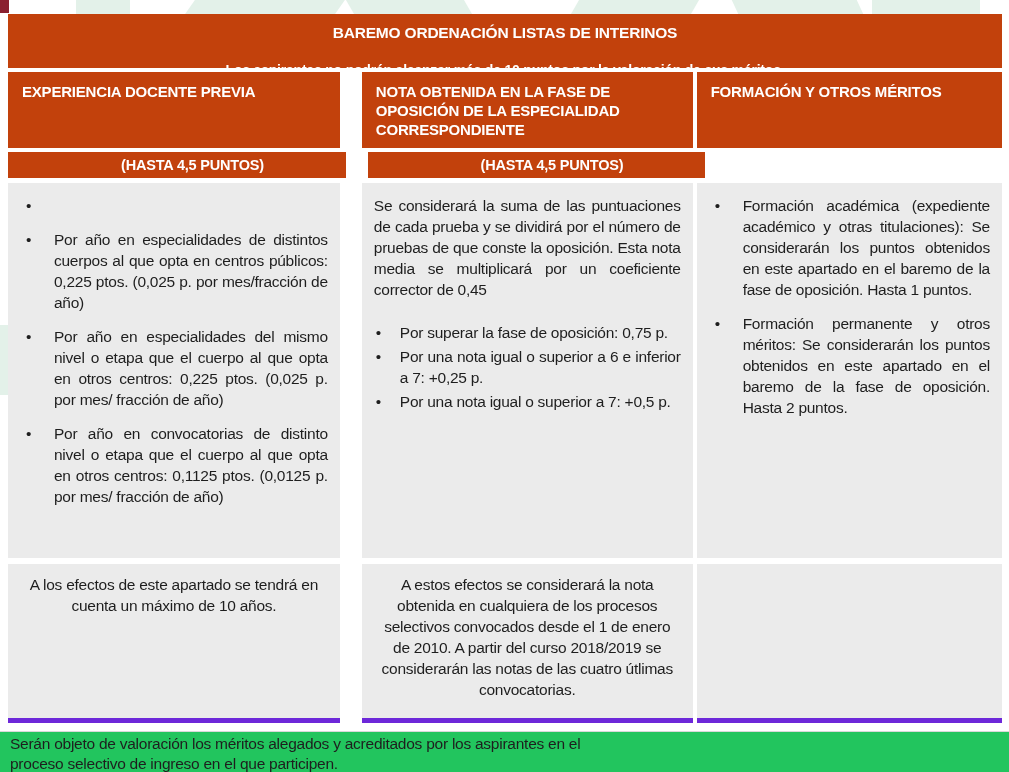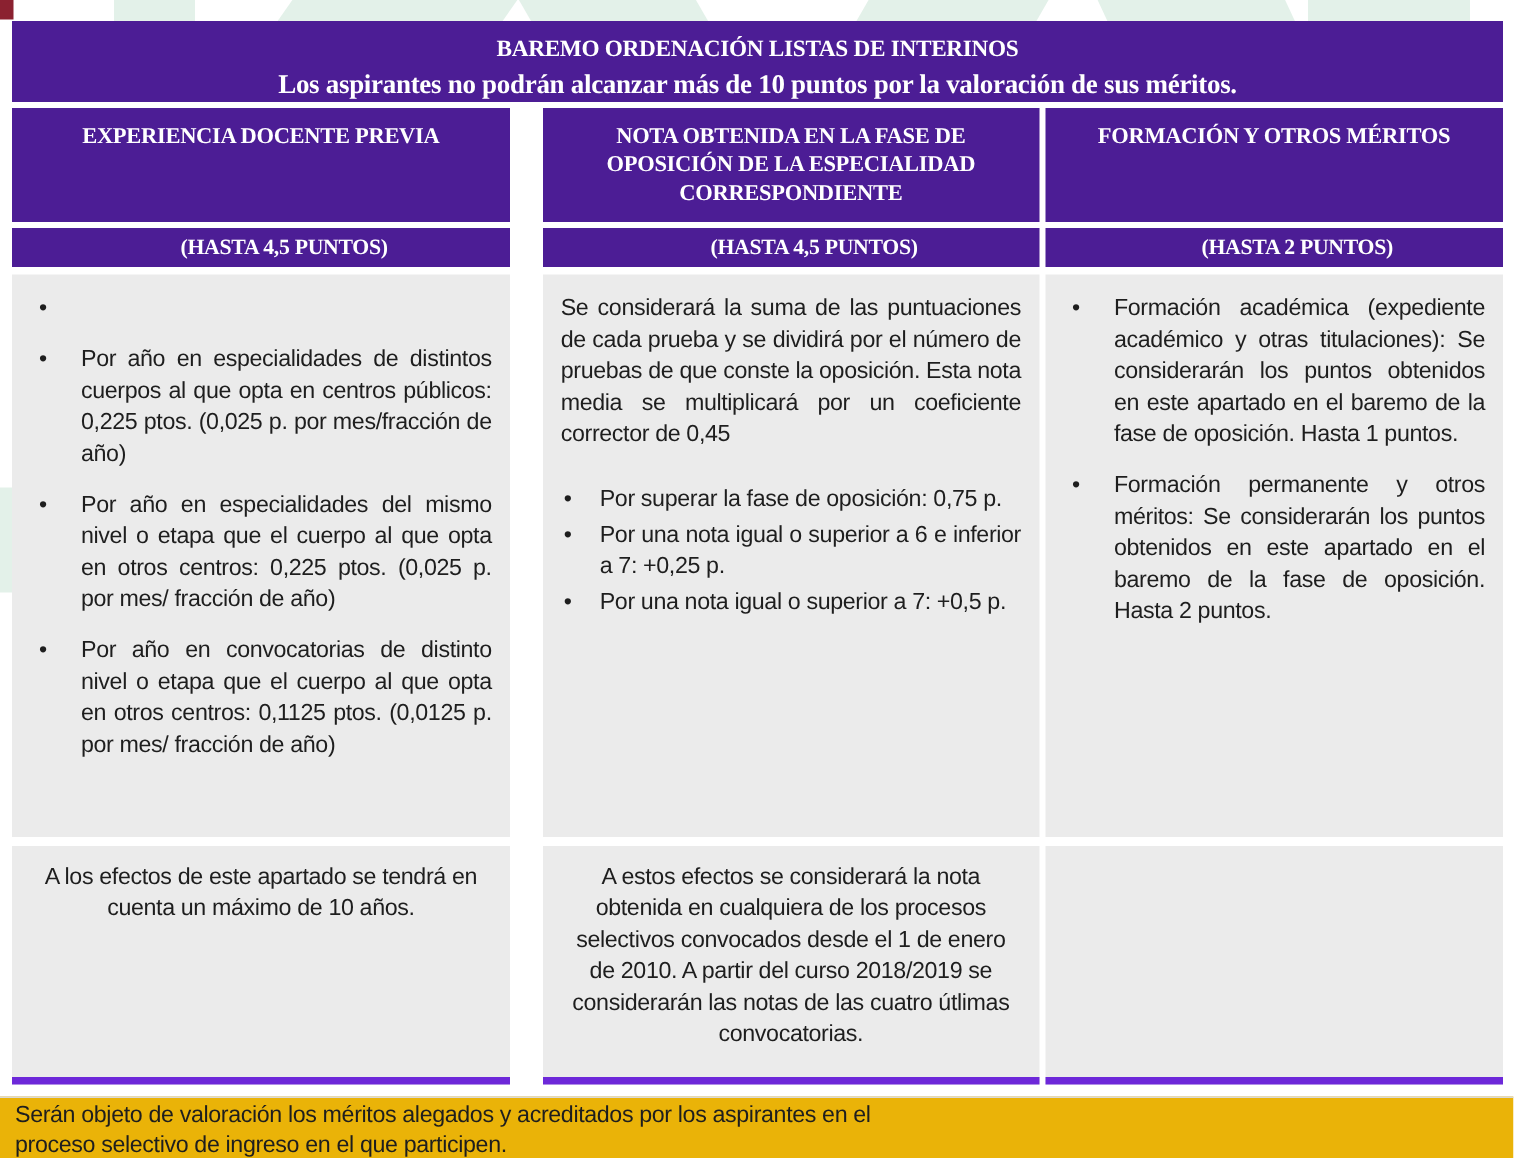--- a/index.html
+++ b/index.html
@@ -19,34 +19,34 @@
   .wm6{left:872px;top:0;width:108px;height:14px;}
   .wm-left{left:0;top:325px;width:8px;height:70px;}
   .corner-red{position:absolute;left:0;top:0;width:9px;height:13px;background:#8b2130;}
 
   
   .table{position:absolute;left:8px;top:14px;width:994px;}
   .row{display:flex;gap:4px;}
   .c1{width:338px;}
   .c2{width:337px;margin-left:18px;}
   .c3{width:311px;}
-  .blue{background:#4c1d95;color:#ffffff;font-weight:bold;font-family:Liberation Serif, serif;}
+  .blue{background:#c2410c;color:#ffffff;font-weight:bold;}
   .gray{background:#ebebeb;color:#1e1e1e;}
 
   .title-bar{
     height:54px;text-align:center;box-sizing:border-box;padding-top:10px;
     margin-bottom:4px;
   }
   .title-bar .t1{font-size:15.5px;letter-spacing:-0.2px;}
-  .title-bar .t2{font-size:18px;letter-spacing:-0.2px;margin-top:4px;}
+  .title-bar .t2{font-size:14px;letter-spacing:-0.2px;margin-top:20px;}
 
   .head-row{margin-bottom:4px;}
   .head-cell{
     height:76px;box-sizing:border-box;padding:10px 14px 0 14px;
-    text-align:center;font-size:15px;line-height:19px;letter-spacing:-0.2px;
+    text-align:left;font-size:15px;line-height:19px;letter-spacing:-0.2px;
   }
   .hasta-row{margin-bottom:5px;}
   .hasta-cell{
     height:26px;box-sizing:border-box;padding-top:5px;
     text-align:center;font-size:14.5px;letter-spacing:-0.2px;padding-left:31px;
   }
 
   .body-row{margin-bottom:6px;}
   .body-cell{
     height:375px;box-sizing:border-box;padding:12px 10px 0 10px;
@@ -60,21 +60,21 @@
   .intro{text-align:justify;margin-bottom:22px;padding:0 2px;}
 
   .note-row .note-cell{
     height:159px;box-sizing:border-box;padding:10px 14px 0 14px;
     font-size:15.5px;line-height:21px;letter-spacing:-0.25px;
     text-align:center;border-bottom:5px solid #6d28d9;
   }
 
   .footer{
     position:absolute;left:0;top:731px;width:1009px;height:41px;
-    background:#eab308;box-sizing:border-box;padding:2px 0 0 10px;
+    background:#22c55e;box-sizing:border-box;padding:2px 0 0 10px;
     border-top:1px solid #d9d9d9;
   }
   .footer .ftxt{
     width:610px;font-size:15.5px;line-height:20px;letter-spacing:-0.25px;color:#1e1e1e;
   }
 </style>
 </head>
 <body>
 
 <div class="wm wm1"></div>
@@ -95,21 +95,20 @@
 
   <div class="row head-row">
     <div class="blue head-cell c1">EXPERIENCIA DOCENTE PREVIA</div>
     <div class="blue head-cell c2">NOTA OBTENIDA EN LA FASE DE OPOSICIÓN DE LA ESPECIALIDAD CORRESPONDIENTE</div>
     <div class="blue head-cell c3">FORMACIÓN Y OTROS MÉRITOS</div>
   </div>
 
   <div class="row hasta-row">
     <div class="blue hasta-cell c1">(HASTA 4,5 PUNTOS)</div>
     <div class="blue hasta-cell c2">(HASTA 4,5 PUNTOS)</div>
-    <div class="blue hasta-cell c3">(HASTA 2 PUNTOS)</div>
   </div>
 
   <div class="row body-row">
 
     <div class="gray body-cell c1">
       <div class="bullet">
         <span class="mark">•</span>
       </div>
       <div class="bullet">
         <span class="mark">•</span>

